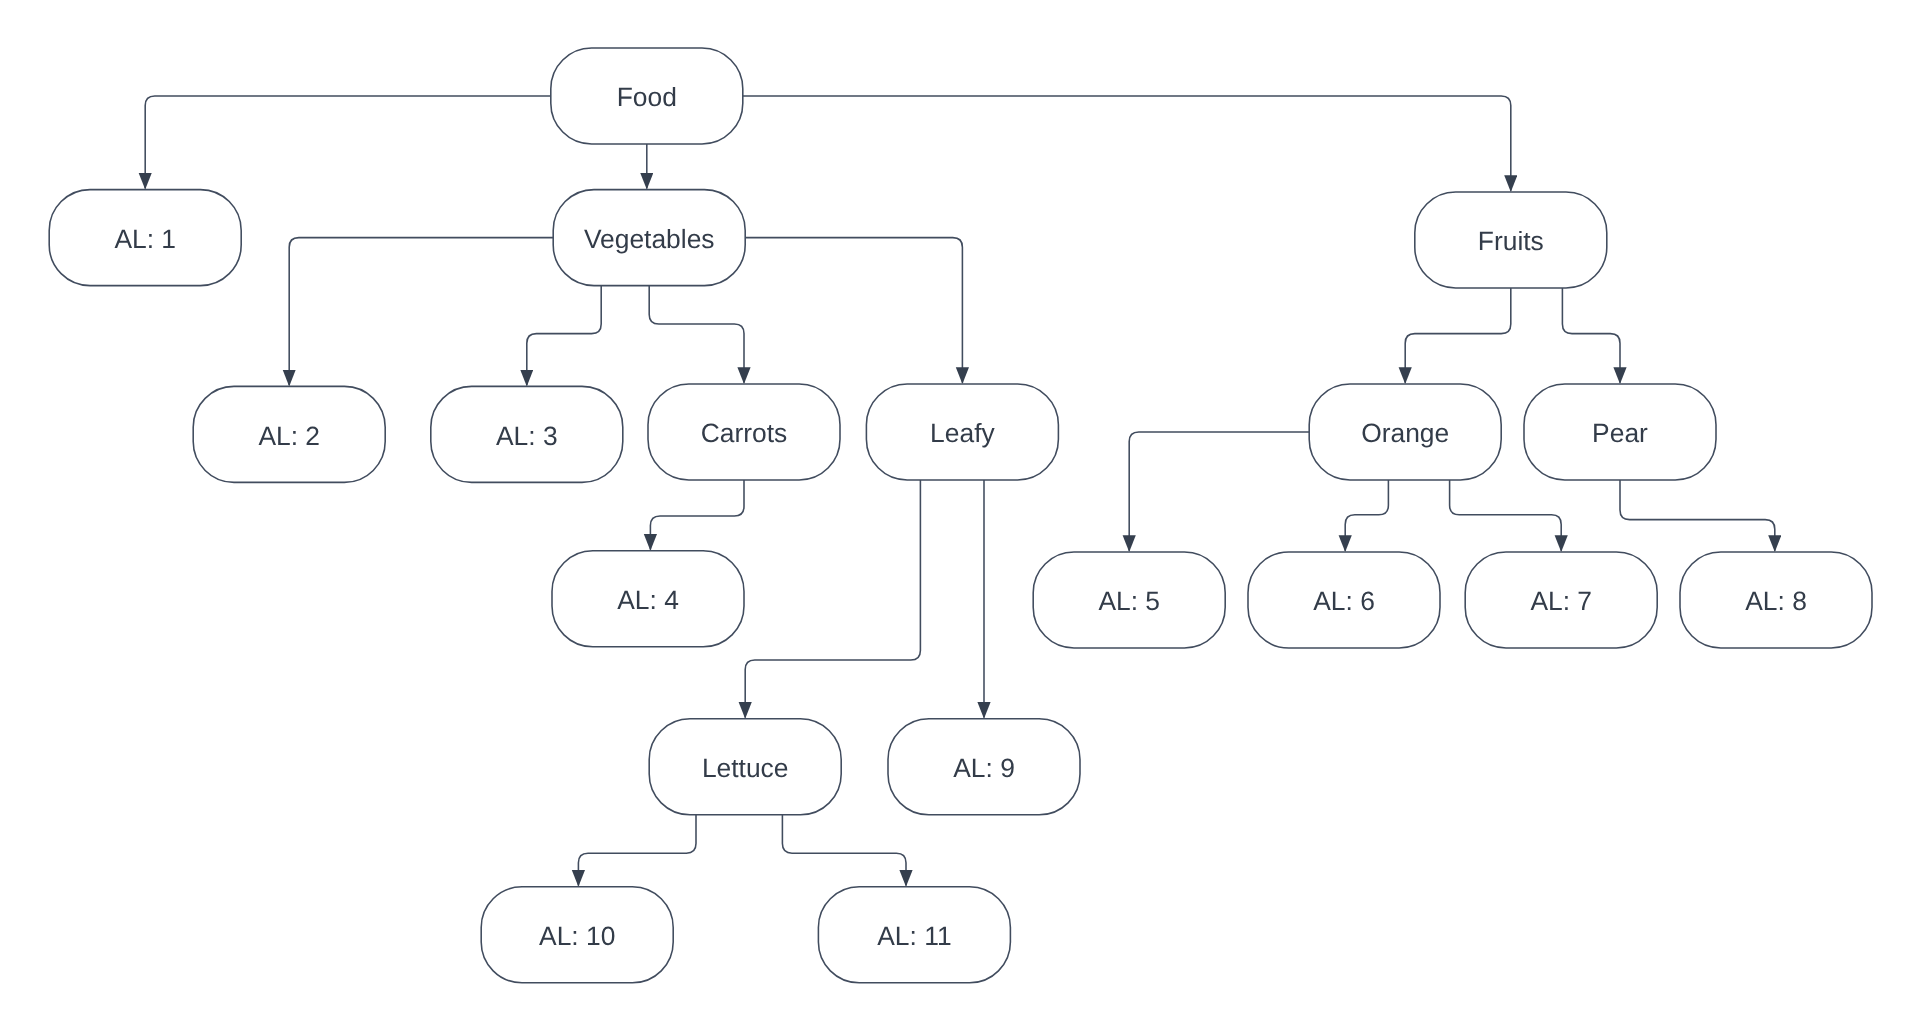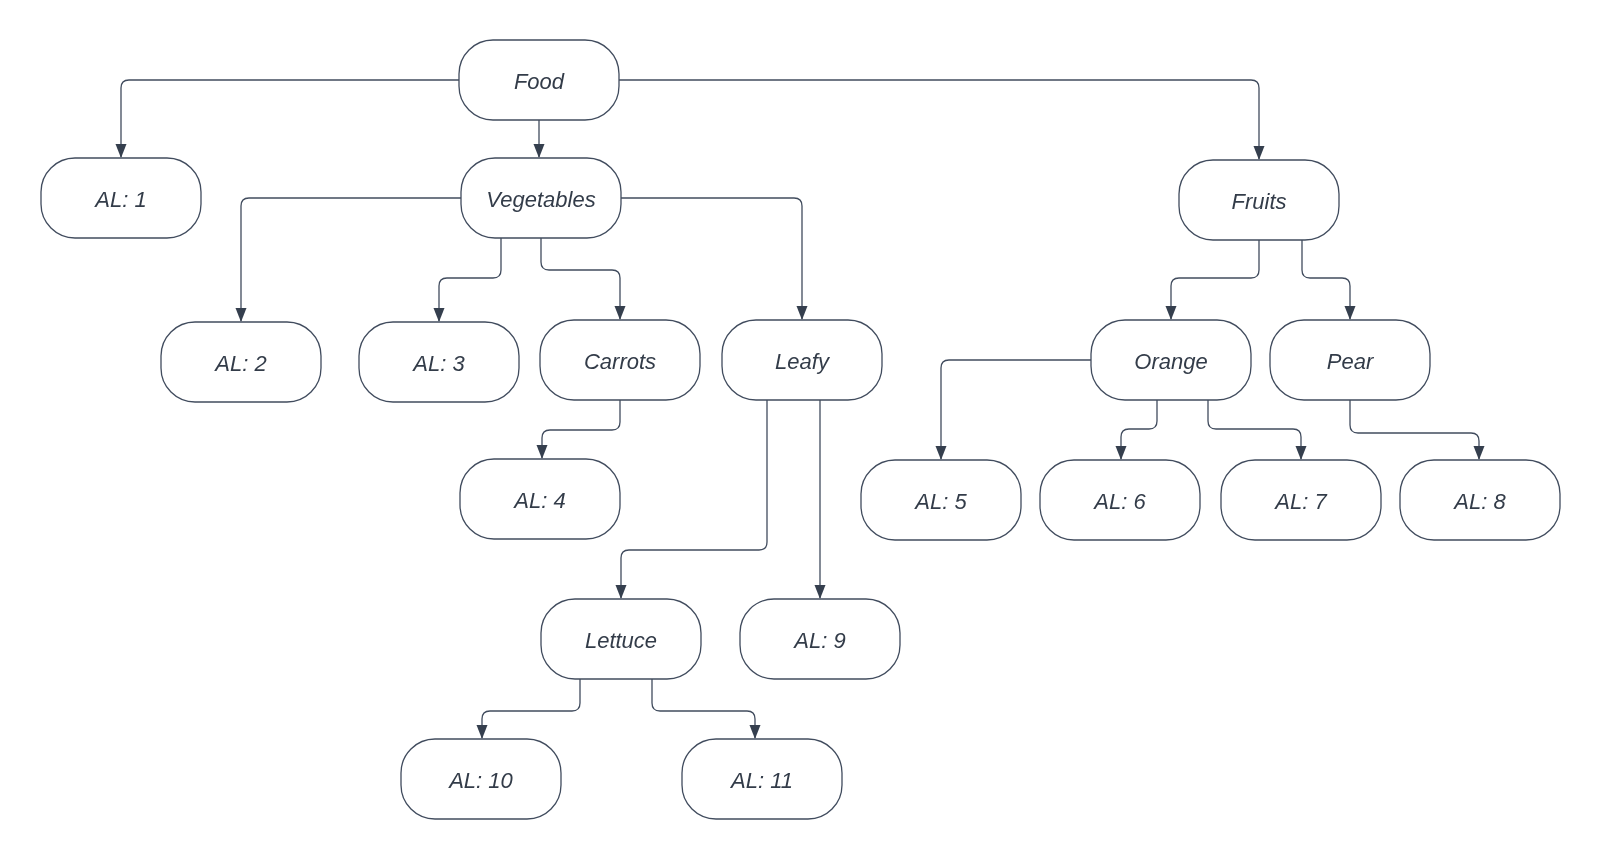--- a/index.html
+++ b/index.html
@@ -6,21 +6,20 @@
     margin: 0;
     padding: 0;
     background: #ffffff;
   }
   .stage {
     position: relative;
     width: 1600px;
     height: 860px;
     background: var(--bg, #ffffff);
     overflow: hidden;
-    font-style: italic;
   }
   svg { display: block; }
   .edge {
     fill: none;
     stroke: var(--stroke, #404a5c);
     stroke-width: 1.3;
   }
   .node-box {
     fill: var(--nodefill, #ffffff);
     stroke: var(--stroke, #404a5c);

